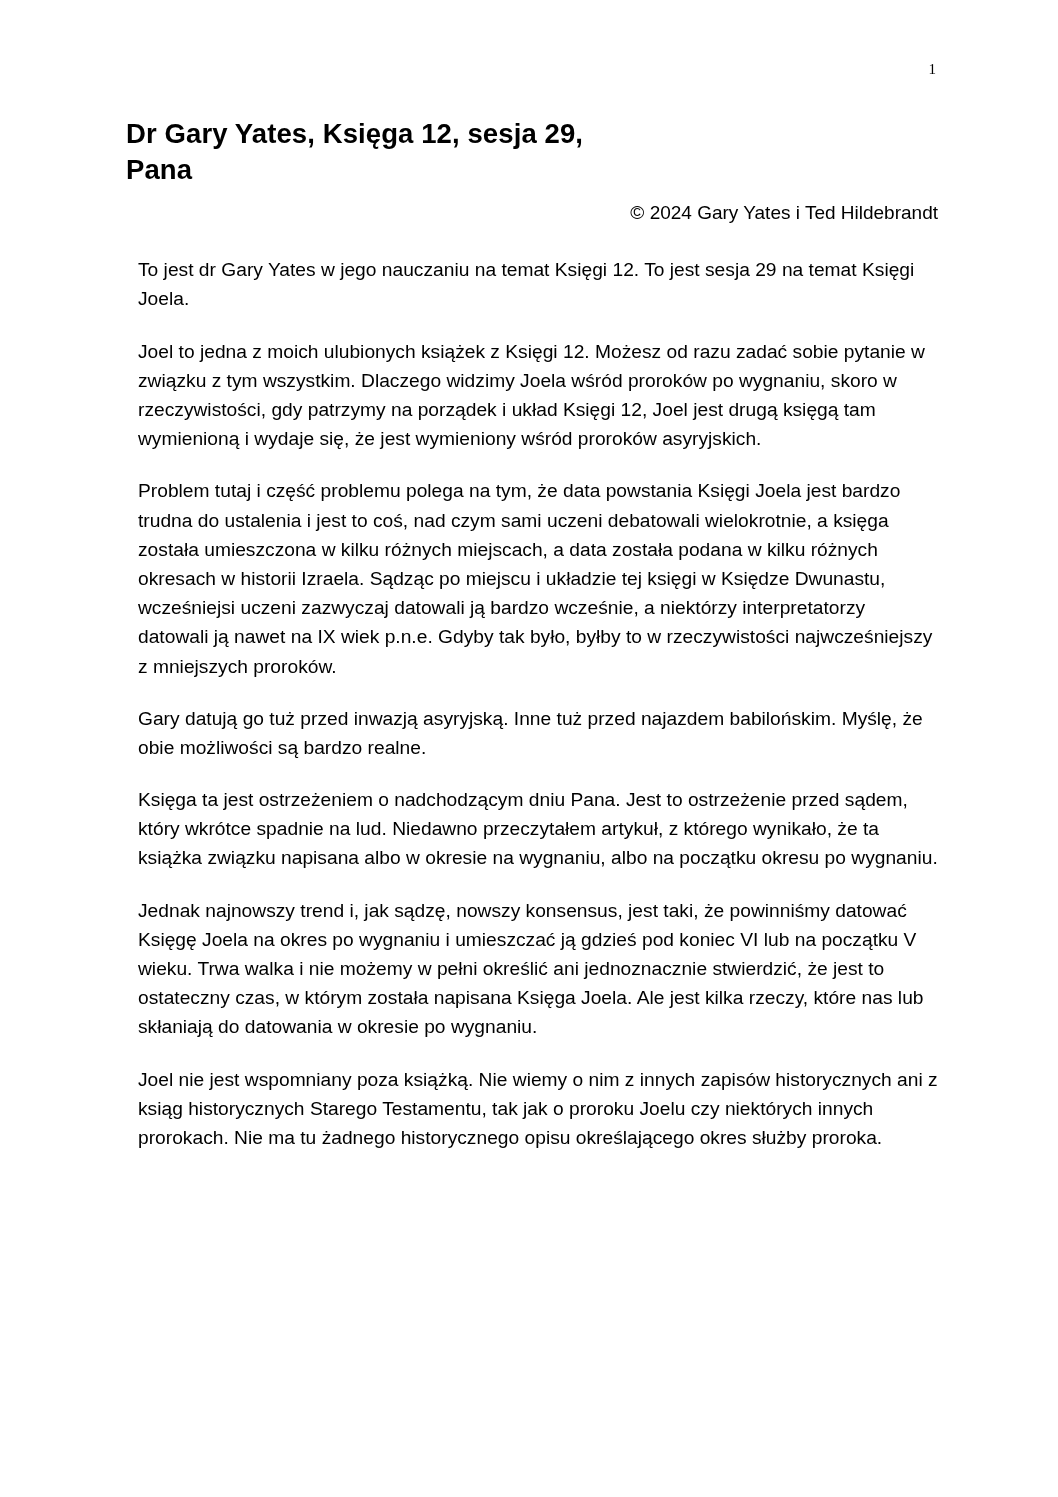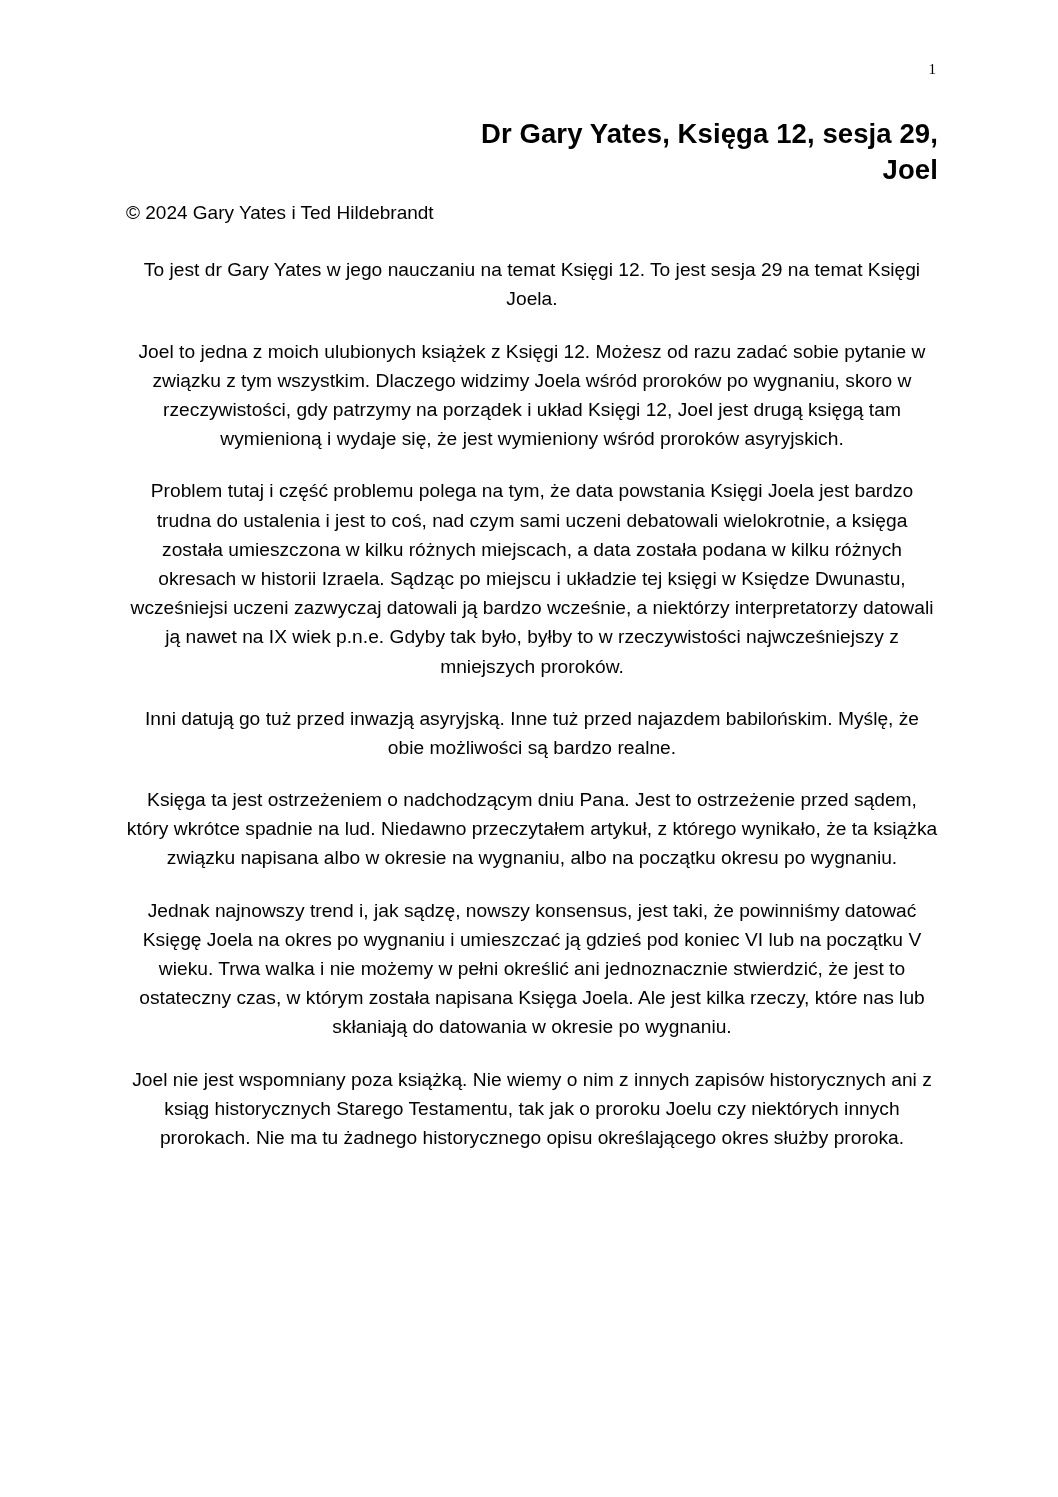--- a/index.html
+++ b/index.html
@@ -24,67 +24,67 @@
     position: absolute;
     top: 62px;
     right: 122px;
     font-size: 15px;
     line-height: 1;
     color: #000;
     font-family: "Liberation Serif", serif;
   }
   .doc-title {
     margin: 60px 0 0 0;
-    text-align: right;
+    text-align: left;
     font-size: 27.5px;
     font-weight: bold;
     line-height: 1.32;
     letter-spacing: 0.1px;
   }
   .doc-title .line2 {
     display: block;
   }
   .doc-copyright {
     margin: 12px 0 0 0;
-    text-align: left;
+    text-align: right;
     font-size: 19px;
     font-weight: normal;
     line-height: 1.3;
   }
   .body-content {
     margin-top: 30px;
   }
   .body-content p {
-    margin: 0 0 23px 0;
+    margin: 0 0 23px 12px;
     font-size: 19.2px;
     line-height: 1.52;
-    text-align: center;
+    text-align: left;
     letter-spacing: 0.01px;
   }
   .body-content p:last-child {
     margin-bottom: 0;
   }
 </style>
 </head>
 <body>
 
 <div class="page">
 
   <div class="page-number">1</div>
 
   <h1 class="doc-title">
     <span>Dr Gary Yates, Księga 12, sesja 29,</span>
-    <span class="line2">Joel</span>
+    <span class="line2">Pana</span>
   </h1>
 
   <div class="doc-copyright">© 2024 Gary Yates i Ted Hildebrandt</div>
 
   <div class="body-content">
     <p>To jest dr Gary Yates w jego nauczaniu na temat Księgi 12. To jest sesja 29 na temat Księgi Joela.</p>
     <p>Joel to jedna z moich ulubionych książek z Księgi 12. Możesz od razu zadać sobie pytanie w związku z tym wszystkim. Dlaczego widzimy Joela wśród proroków po wygnaniu, skoro w rzeczywistości, gdy patrzymy na porządek i układ Księgi 12, Joel jest drugą księgą tam wymienioną i wydaje się, że jest wymieniony wśród proroków asyryjskich.</p>
     <p>Problem tutaj i część problemu polega na tym, że data powstania Księgi Joela jest bardzo trudna do ustalenia i jest to coś, nad czym sami uczeni debatowali wielokrotnie, a księga została umieszczona w kilku różnych miejscach, a data została podana w kilku różnych okresach w historii Izraela. Sądząc po miejscu i układzie tej księgi w Księdze Dwunastu, wcześniejsi uczeni zazwyczaj datowali ją bardzo wcześnie, a niektórzy interpretatorzy datowali ją nawet na IX wiek p.n.e. Gdyby tak było, byłby to w rzeczywistości najwcześniejszy z mniejszych proroków.</p>
-    <p>Inni datują go tuż przed inwazją asyryjską. Inne tuż przed najazdem babilońskim. Myślę, że obie możliwości są bardzo realne.</p>
+    <p>Gary datują go tuż przed inwazją asyryjską. Inne tuż przed najazdem babilońskim. Myślę, że obie możliwości są bardzo realne.</p>
     <p>Księga ta jest ostrzeżeniem o nadchodzącym dniu Pana. Jest to ostrzeżenie przed sądem, który wkrótce spadnie na lud. Niedawno przeczytałem artykuł, z którego wynikało, że ta książka związku napisana albo w okresie na wygnaniu, albo na początku okresu po wygnaniu.</p>
     <p>Jednak najnowszy trend i, jak sądzę, nowszy konsensus, jest taki, że powinniśmy datować Księgę Joela na okres po wygnaniu i umieszczać ją gdzieś pod koniec VI lub na początku V wieku. Trwa walka i nie możemy w pełni określić ani jednoznacznie stwierdzić, że jest to ostateczny czas, w którym została napisana Księga Joela. Ale jest kilka rzeczy, które nas lub skłaniają do datowania w okresie po wygnaniu.</p>
     <p>Joel nie jest wspomniany poza książką. Nie wiemy o nim z innych zapisów historycznych ani z ksiąg historycznych Starego Testamentu, tak jak o proroku Joelu czy niektórych innych prorokach. Nie ma tu żadnego historycznego opisu określającego okres służby proroka.</p>
   </div>
 
 </div>
 
 </body></html>

